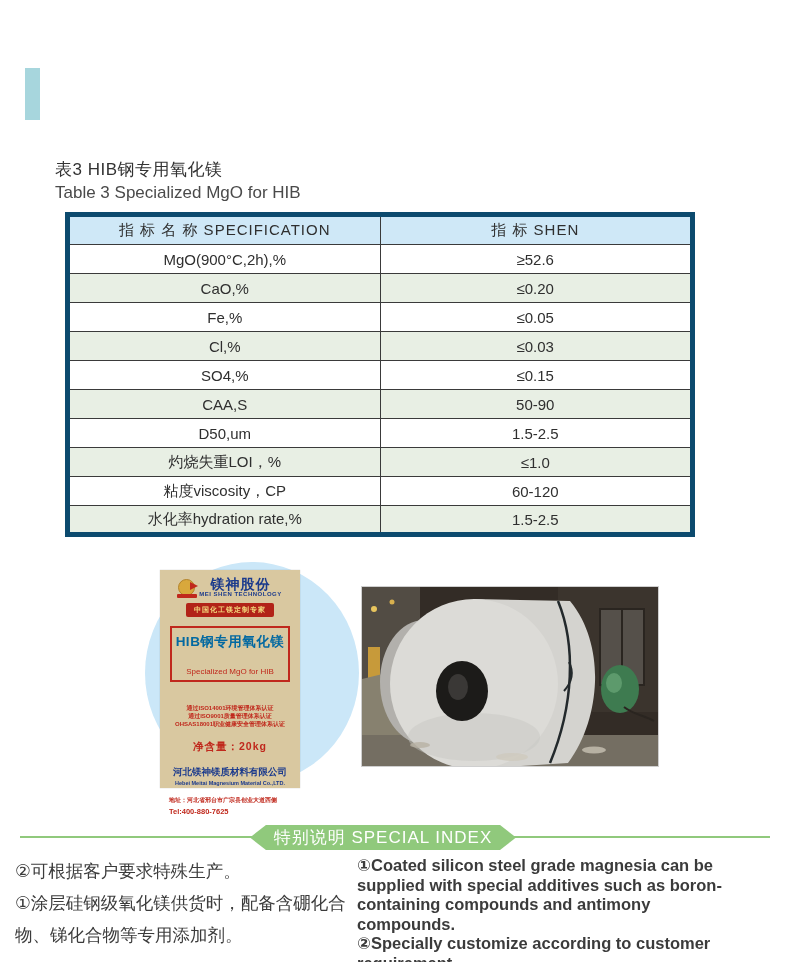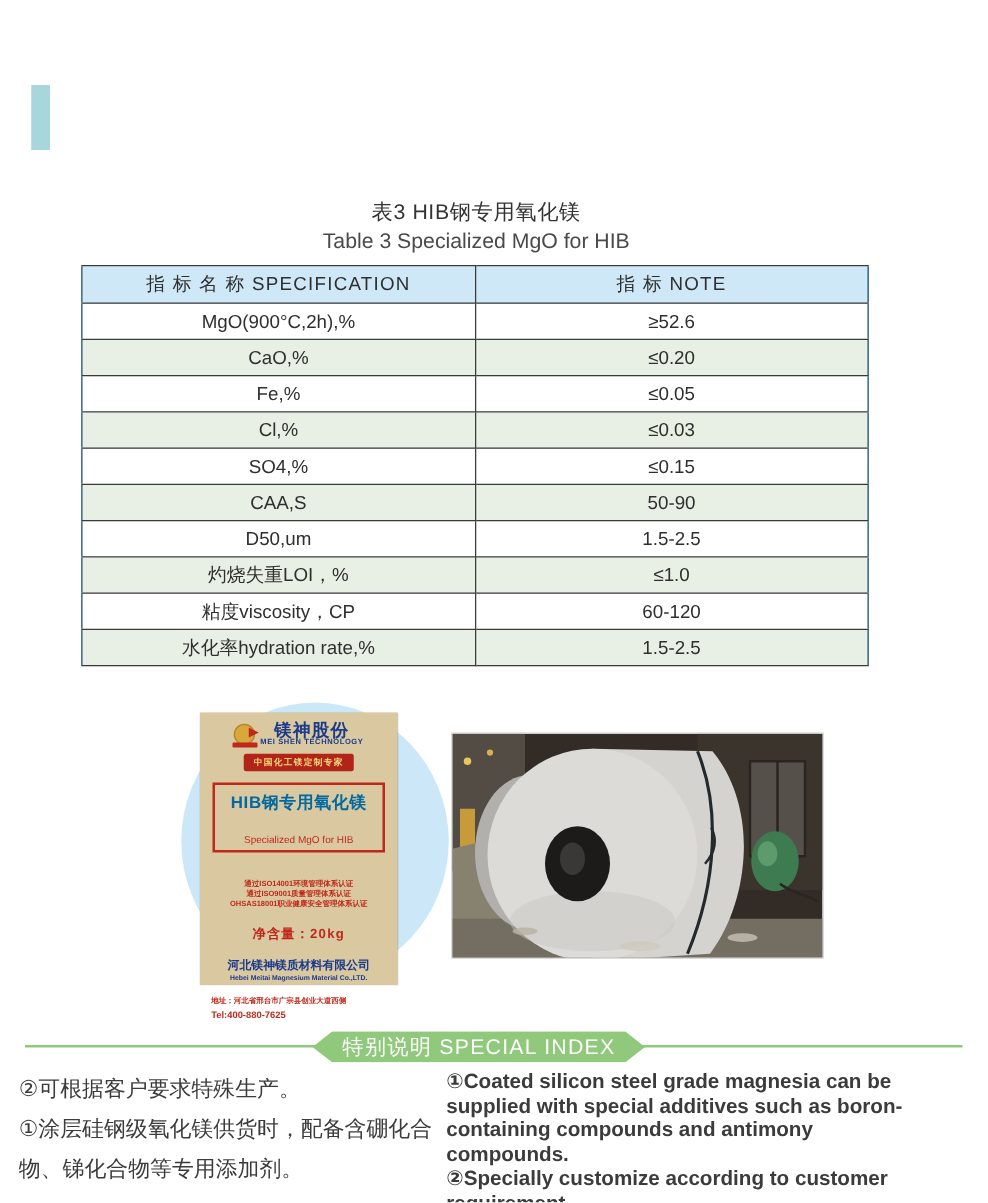--- a/index.html
+++ b/index.html
@@ -6,39 +6,39 @@
   body { font-family:"Liberation Sans","DejaVu Sans",sans-serif; background:#ffffff; }
   .page { position:relative; width:790px; height:962px; background:#ffffff; overflow:hidden; }
 
   
   .hdr-accent { position:absolute; left:25px; top:68px; width:15px; height:52px; background:#a7d6dd; }
   .hdr-banner { position:absolute; left:44px; top:68px; width:512px; height:52px; background:#c9e5f4; padding:4px 0 0 13px; }
   .hdr-banner .l1 { font-size:17px; color:#3b3b3b; line-height:23px; }
   .hdr-banner .l2 { font-size:17px; color:#3b3b3b; line-height:22px; }
 
   
-  .tbl-caption { position:absolute; left:66px; top:158px; width:630px; text-align:center; }
+  .tbl-caption { position:absolute; left:55px; top:158px; width:630px; }
   .tbl-caption .c1 { font-size:17px; color:#333333; line-height:23px; letter-spacing:0.5px; }
   .tbl-caption .c2 { font-size:17px; color:#4a4a4a; line-height:23px; }
 
   
   table.spec { position:absolute; left:65px; top:212px; width:630px; border-collapse:collapse; table-layout:fixed; }
   table.spec th, table.spec td {
     border-top:1px solid #3a3a3a; border-bottom:1px solid #3a3a3a;
     text-align:center; vertical-align:middle; color:#2f2f2f;
     height:29px; font-size:15px; font-weight:normal; padding:0 4px;
   }
-  table.spec { border:1px solid #0c4a6e; }
+  table.spec { border:5px solid #0c4a6e; }
   table.spec th { height:30px; background:#cfe8f7; font-size:15px; letter-spacing:1px; }
   table.spec td:first-child, table.spec th:first-child { border-right:1px solid #3a3a3a; }
   table.spec tr.alt td { background:#e8efe4;margin-left:15px; }
 
   
   .bag-circle { position:absolute; left:145px; top:562px; width:214px; height:222px; border-radius:50%; background:#cbe7f8; }
-  .bag { position:absolute; left:160px; top:570px; width:158px; height:218px; background:#d9c8a0; text-align:center; padding-top:7px; box-shadow:0 0 1px rgba(0,0,0,0.25); }
+  .bag { position:absolute; left:160px; top:570px; width:140px; height:218px; background:#d9c8a0; text-align:center; padding-top:7px; box-shadow:0 0 1px rgba(0,0,0,0.25); }
   .bag .brandrow { display:flex; align-items:center; justify-content:center; gap:4px; }
   .bag .emblem { width:17px; height:17px; border-radius:50%; background:#d8a83c; border:1px solid #b3832a; position:relative; flex:none; }
   .bag .emblem .flag { position:absolute; right:-4px; top:2px; width:0; height:0; border-left:8px solid #c0281c; border-top:4px solid transparent; border-bottom:4px solid transparent; }
   .bag .emblem .ribbon { position:absolute; left:-2px; bottom:-3px; width:20px; height:4px; background:#c0281c; border-radius:1px; }
   .bag .brand-zh { font-size:14px; font-weight:bold; color:#1b3a8c; letter-spacing:1px; line-height:15px; }
   .bag .brand-en { font-size:6px; font-weight:bold; color:#1b3a8c; letter-spacing:0.5px; margin-top:-1px; }
   .bag .pill { display:inline-block; margin-top:6px; background:#b22318; color:#f4d87c; font-size:7px; font-weight:bold; padding:2px 8px; border-radius:2px; letter-spacing:1px; }
   .bag .prodbox { margin:9px 10px 0 10px; border:2px solid #c0281c; padding:5px 2px 4px 2px; }
   .bag .prod-zh { font-size:13.5px; font-weight:bold; color:#0369a1; letter-spacing:0.5px; }
   .bag .prod-en { font-size:8px; font-weight:normal; color:#c0281c; margin-top:16px;text-align:center; }
@@ -74,21 +74,21 @@
 
   <div class="tbl-caption">
     <div class="c1">表3  HIB钢专用氧化镁</div>
     <div class="c2">Table 3  Specialized MgO for HIB</div>
   </div>
 
   <table class="spec">
     <thead>
       <tr>
         <th>指 标 名 称  SPECIFICATION</th>
-        <th>指 标  NOTE</th>
+        <th>指 标  SHEN</th>
       </tr>
     </thead>
     <tbody>
       <tr>
           <td>MgO(900°C,2h),%</td>
           <td>≥52.6</td>
         </tr>
       <tr class="alt">
           <td>CaO,%</td>
           <td>≤0.20</td>

